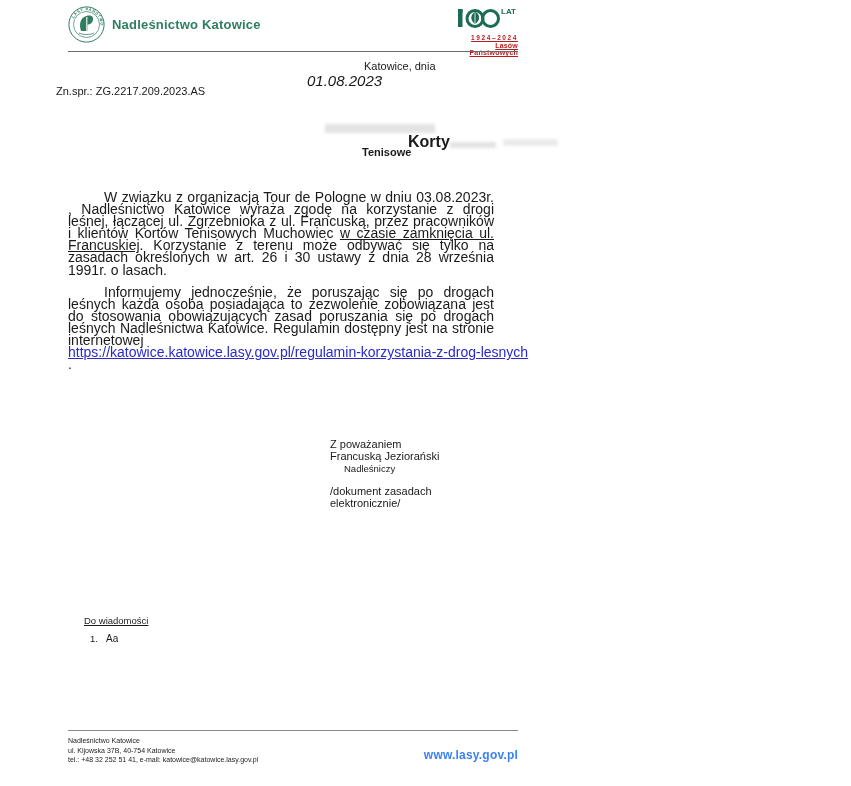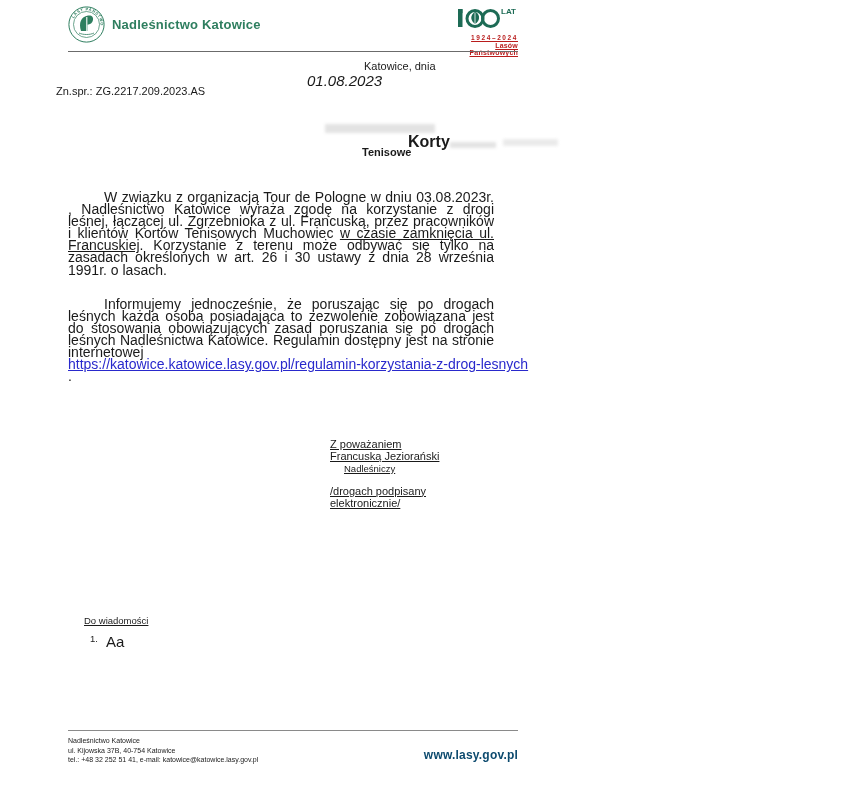--- a/index.html
+++ b/index.html
@@ -43,38 +43,38 @@
     filter:blur(1.5px);border-radius:1px;
   }
 
   
   .body-text{
     left:68px;top:191px;width:426px;
     font-size:14px;line-height:12.1px;
     text-align:justify;
   }
   .body-text p{margin:0;text-indent:36px;}
-  .body-text p + p{margin-top:22px;}
+  .body-text p + p{margin-top:10px;}
   .u{text-decoration:underline;}
   a.doc-link{color:#2929cc;text-decoration:underline;white-space:nowrap;cursor:pointer;}
 
   
-  .sig-block{left:330px;top:438px;font-size:11px;line-height:12.4px;text-decoration:underline;}
+  .sig-block{left:330px;top:438px;font-size:11px;line-height:12.4px;}
   .sig-title{font-size:9.5px;line-height:11px;padding-left:14px;}
   .sig-gap{height:11px;}
 
   
   .cc-heading{left:84px;top:615px;font-size:9.5px;text-decoration:underline;}
   .cc-num{left:90px;top:633px;font-size:9.5px;}
-  .cc-item{left:106px;top:633px;font-size:15px;}
+  .cc-item{left:106px;top:633px;font-size:10px;}
 
   
   .footer-block{left:68px;top:736px;font-size:7px;line-height:9.5px;color:#222;}
   .site-link{left:418px;top:748px;width:100px;text-align:right;
-    font-size:12px;font-weight:bold;color:#0c4a6e;letter-spacing:.2px;}
+    font-size:12px;font-weight:bold;color:#3b82f6;letter-spacing:.2px;}
 </style>
 </head>
 <body>
 
 <div class="page">
 
   <div class="abs" style="left:68px;top:6px;width:37px;height:37px;">
     <svg width="37" height="37" viewBox="0 0 37 37">
       <circle cx="18.5" cy="18.5" r="17.6" fill="#ffffff" stroke="#2e7e5f" stroke-width="1"></circle>
       <circle cx="18.5" cy="18.5" r="13" fill="none" stroke="#2e7e5f" stroke-width="0.7"></circle>
@@ -121,21 +121,21 @@
   <div class="abs body-text">
     <p><span>W związku z organizacją Tour de Pologne w dniu 03.08.2023r. , Nadleśnictwo Katowice wyraża zgodę na korzystanie z drogi leśnej, łączącej ul. Zgrzebnioka z ul. Francuską, przez pracowników i klientów Kortów Tenisowych Muchowiec </span><span class="u">w czasie zamknięcia ul. Francuskiej</span><span>. Korzystanie z terenu może odbywać się tylko na zasadach określonych w art. 26 i 30 ustawy z dnia 28 września 1991r. o lasach.</span></p>
     <p><span>Informujemy jednocześnie, że poruszając się po drogach leśnych każda osoba posiadająca to zezwolenie zobowiązana jest do stosowania obowiązujących zasad poruszania się po drogach leśnych Nadleśnictwa Katowice. Regulamin dostępny jest na stronie internetowej </span><a class="doc-link">https://katowice.katowice.lasy.gov.pl/regulamin-korzystania-z-drog-lesnych</a><span> .</span></p>
   </div>
 
   <div class="abs sig-block">
     <div>Z poważaniem</div>
     <div>Francuską Jeziorański</div>
     <div class="sig-title">Nadleśniczy</div>
     <div class="sig-gap"></div>
-    <div>/drogach podpisany</div>
+    <div>/dokument zasadach</div>
     <div>elektronicznie/</div>
   </div>
 
   <div class="abs cc-heading">Do wiadomości</div>
   <div class="abs cc-num">1.</div>
   <div class="abs cc-item">Aa</div>
 
   <div class="abs rule rule-bottom"></div>
   <div class="abs footer-block">
     <div>Nadleśnictwo Katowice</div>

